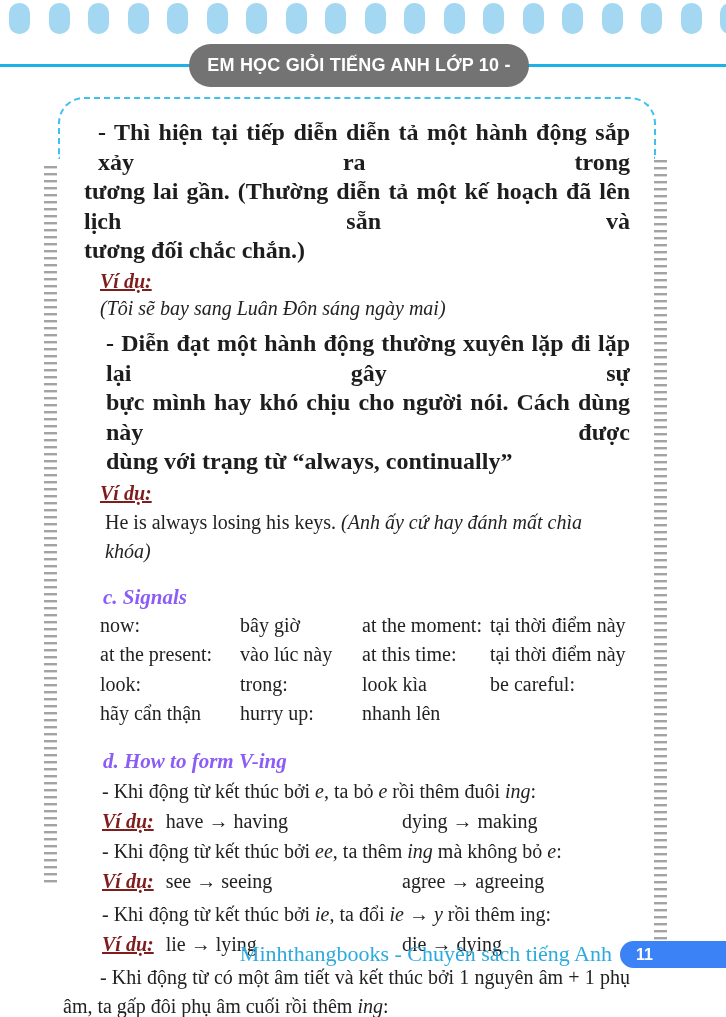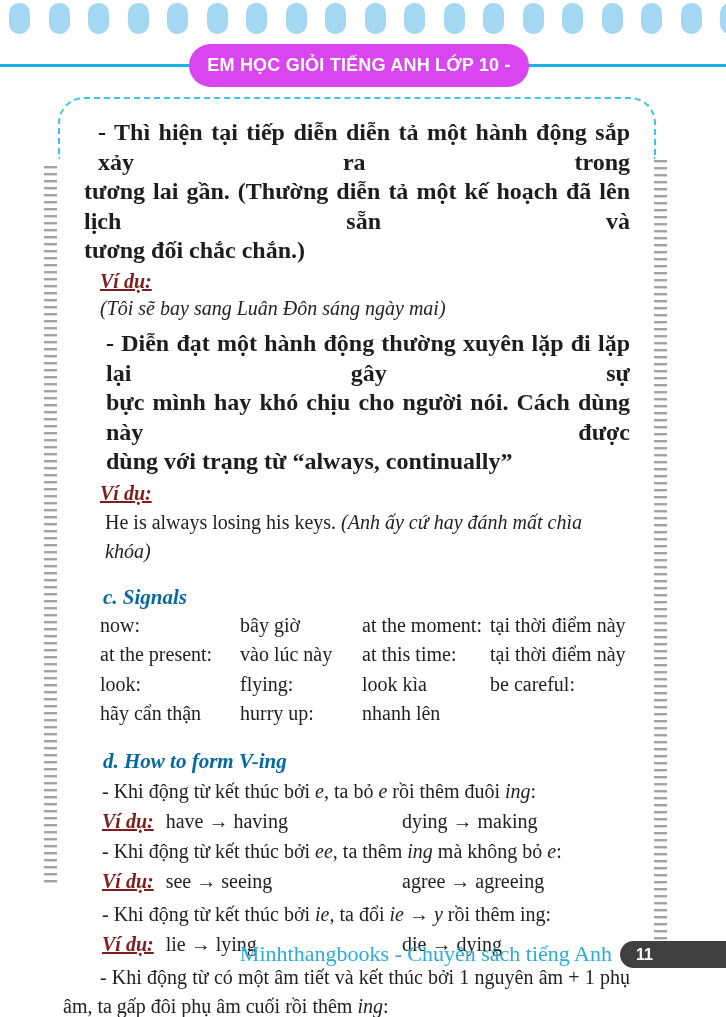--- a/index.html
+++ b/index.html
@@ -6,21 +6,21 @@
   body{width:726px;height:1017px;position:relative;overflow:hidden;background:#ffffff;
        font-family:"Liberation Serif","DejaVu Serif",serif;color:#222;}
 
   
   .top-strip{position:absolute;top:3px;left:9px;right:0;height:31px;display:flex;gap:18.5px;overflow:hidden;}
   .top-strip .pill{flex:0 0 21px;height:31px;border-radius:10px;background:#a4d8f2;}
 
   
   .header-line{position:absolute;top:64px;left:0;width:726px;height:3px;background:#1cb2e8;}
   .header-banner{position:absolute;top:44px;left:189px;width:340px;height:43px;border-radius:22px;
-       background:#d946ef;color:#fff;font-family:"Liberation Sans","DejaVu Sans",sans-serif;
+       background:#737373;color:#fff;font-family:"Liberation Sans","DejaVu Sans",sans-serif;
        font-weight:bold;font-size:18px;text-align:center;line-height:43px;letter-spacing:.2px;}
 
   
   .dashed-box{position:absolute;top:97px;left:58px;width:594px;height:60px;
        border:2px dashed #3fc0ee;border-bottom:none;border-radius:26px 26px 0 0;}
 
   
   .hatch{position:absolute;width:13px;
        background:repeating-linear-gradient(to bottom,#a3a3a3 0 2px,#d9d9d9 2px 3px,transparent 3px 7px);}
   .hatch-left{left:44px;top:166px;height:719px;}
@@ -30,32 +30,32 @@
   .content{position:absolute;left:84px;top:110px;width:546px;font-size:20px;line-height:29.5px;}
   .bold-para{font-weight:bold;font-size:24px;color:#1d1d1d;}
   .jline{text-align:justify;text-align-last:justify;}
   .ind14{padding-left:14px;}
   .para2{margin-left:22px;width:524px;}
   .vidu{color:#7f1d1d;font-weight:bold;font-style:italic;text-decoration:underline;line-height:26px;}
   .vidu-std{margin-left:16px;}
   .example{margin-left:21px;}
   .trans{font-style:italic;margin-left:16px;}
   .it{font-style:italic;}
-  .sec-head{color:#0369a1;font-weight:bold;font-style:italic;font-size:21px;margin-left:19px;line-height:28px;}
+  .sec-head{color:#8b5cf6;font-weight:bold;font-style:italic;font-size:21px;margin-left:19px;line-height:28px;}
   .signals-grid{margin-left:16px;display:grid;grid-template-columns:140px 122px 128px auto;line-height:29.5px;}
   .rule{margin-left:18px;}
   .rule4{margin-left:-21px;width:567px;}
   .rule4 .l1{padding-left:37px;}
   .vd-line{position:relative;margin-left:18px;}
   .vd-line .vidu{margin-right:12px;}
   .vd-line .exb{position:absolute;left:300px;top:0;}
 
   
   .footer-brand{position:absolute;top:941px;right:114px;font-size:22px;color:#2caade;white-space:nowrap;}
-  .footer-pill{position:absolute;top:941px;left:620px;width:106px;height:27px;background:#404040;
+  .footer-pill{position:absolute;top:941px;left:620px;width:106px;height:27px;background:#3b82f6;
        border-radius:14px 0 0 14px;color:#fff;font-family:"Liberation Sans","DejaVu Sans",sans-serif;
        font-weight:bold;font-size:16px;line-height:27px;padding-left:16px;box-sizing:border-box;}
 
   #m-para1{margin-top:8px;}
   #m-vidu1{margin-top:2px;}
   #m-ex1{margin-top:1px;}
   #m-para2{margin-top:6px;}
   #m-vidu2{margin-top:3px;}
   #m-ex2{margin-top:2px;}
   #m-chead{margin-top:16px;}
@@ -124,21 +124,21 @@
   <div id="m-signals" class="signals-grid">
       <div>now:</div>
       <div>bây giờ</div>
       <div>at the moment:</div>
       <div>tại thời điểm này</div>
       <div>at the present:</div>
       <div>vào lúc này</div>
       <div>at this time:</div>
       <div>tại thời điểm này</div>
       <div>look:</div>
-      <div>flying:</div>
+      <div>trong:</div>
       <div>look kìa</div>
       <div>be careful:</div>
       <div>hãy cẩn thận</div>
       <div>hurry up:</div>
       <div>nhanh lên</div>
     </div>
 
   <div id="m-dhead" class="sec-head">d. How to form V-ing</div>
 
   <div id="m-rule1" class="rule"><span>- Khi động từ kết thúc bởi </span><span class="it">e</span><span>, ta bỏ </span><span class="it">e</span><span> rồi thêm đuôi </span><span class="it">ing</span><span>:</span></div>

